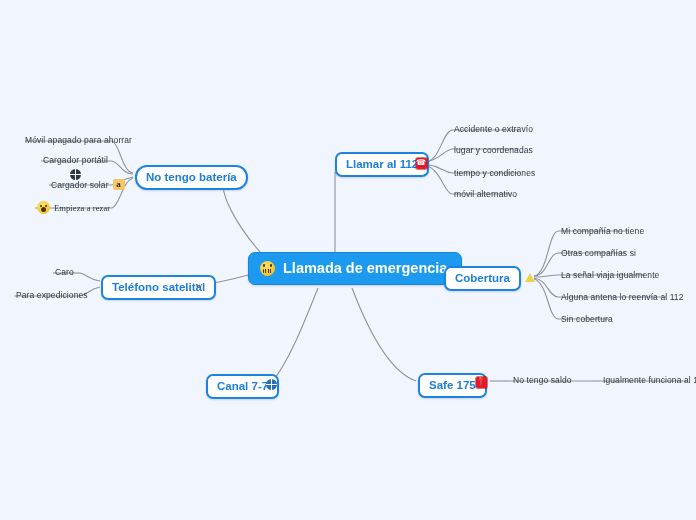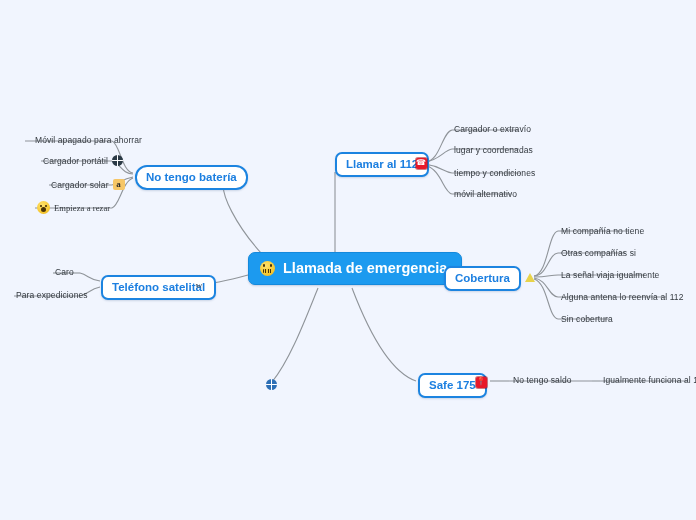--- a/index.html
+++ b/index.html
@@ -255,39 +255,39 @@
 
   <div class="node-l1" style="left:335px; top:152px;">
     <span>Llamar al 112</span>
   </div>
   <div class="mini-icon" style="left:415px; top:157px;">
     <span class="badge-red">
         <span class="glyph">☎</span>
       </span>
   </div>
   <div class="leaf" style="left:454px; top:124px;">
-    <span>Cargador o extravío</span>
+    <span>Accidente o extravío</span>
   </div>
   <div class="leaf" style="left:454px; top:145px;">
     <span>lugar y coordenadas</span>
   </div>
   <div class="leaf" style="left:454px; top:168px;">
     <span>tiempo y condiciones</span>
   </div>
   <div class="leaf" style="left:454px; top:189px;">
     <span>móvil alternativo</span>
   </div>
 
   <div class="node-l1" style="left:135px; top:165px;border-radius:12px;">
     <span>No tengo batería</span>
   </div>
-  <div class="leaf" style="left:35px; top:135px;justify-content:center;">
+  <div class="leaf" style="left:25px; top:135px;justify-content:center;">
     <span>Móvil apagado para ahorrar</span>
   </div>
-  <div class="leaf" style="left:43px; top:155px;">
+  <div class="leaf" style="left:43px; top:155px;flex-direction:column;">
     <span>Cargador portátil</span>
     <span class="icon-globe"></span>
   </div>
   <div class="leaf" style="left:51px; top:179px;">
     <span>Cargador solar</span>
     <span class="icon-amazon">a</span>
   </div>
   <div class="leaf" style="left:37px; top:201px;font-family:Liberation Serif, serif;">
     <span class="emoji open">
       <span class="eye l"></span>
@@ -325,20 +325,23 @@
   <div class="leaf" style="left:561px; top:270px;">
     <span>La señal viaja igualmente</span>
   </div>
   <div class="leaf" style="left:561px; top:292px;">
     <span>Alguna antena lo reenvía al 112</span>
   </div>
   <div class="leaf" style="left:561px; top:314px;">
     <span>Sin cobertura</span>
   </div>
 
+  <div class="node-l1" style="left:206px; top:374px;">
+    <span>Canal 7-7</span>
+  </div>
   <div class="mini-icon" style="left:265px; top:378px;">
     <span class="icon-globe blue"></span>
   </div>
 
   <div class="node-l1" style="left:418px; top:373px;">
     <span>Safe 175</span>
   </div>
   <div class="mini-icon" style="left:475px; top:376px;">
     <span class="badge-red">
         <span class="glyph">📍</span>

